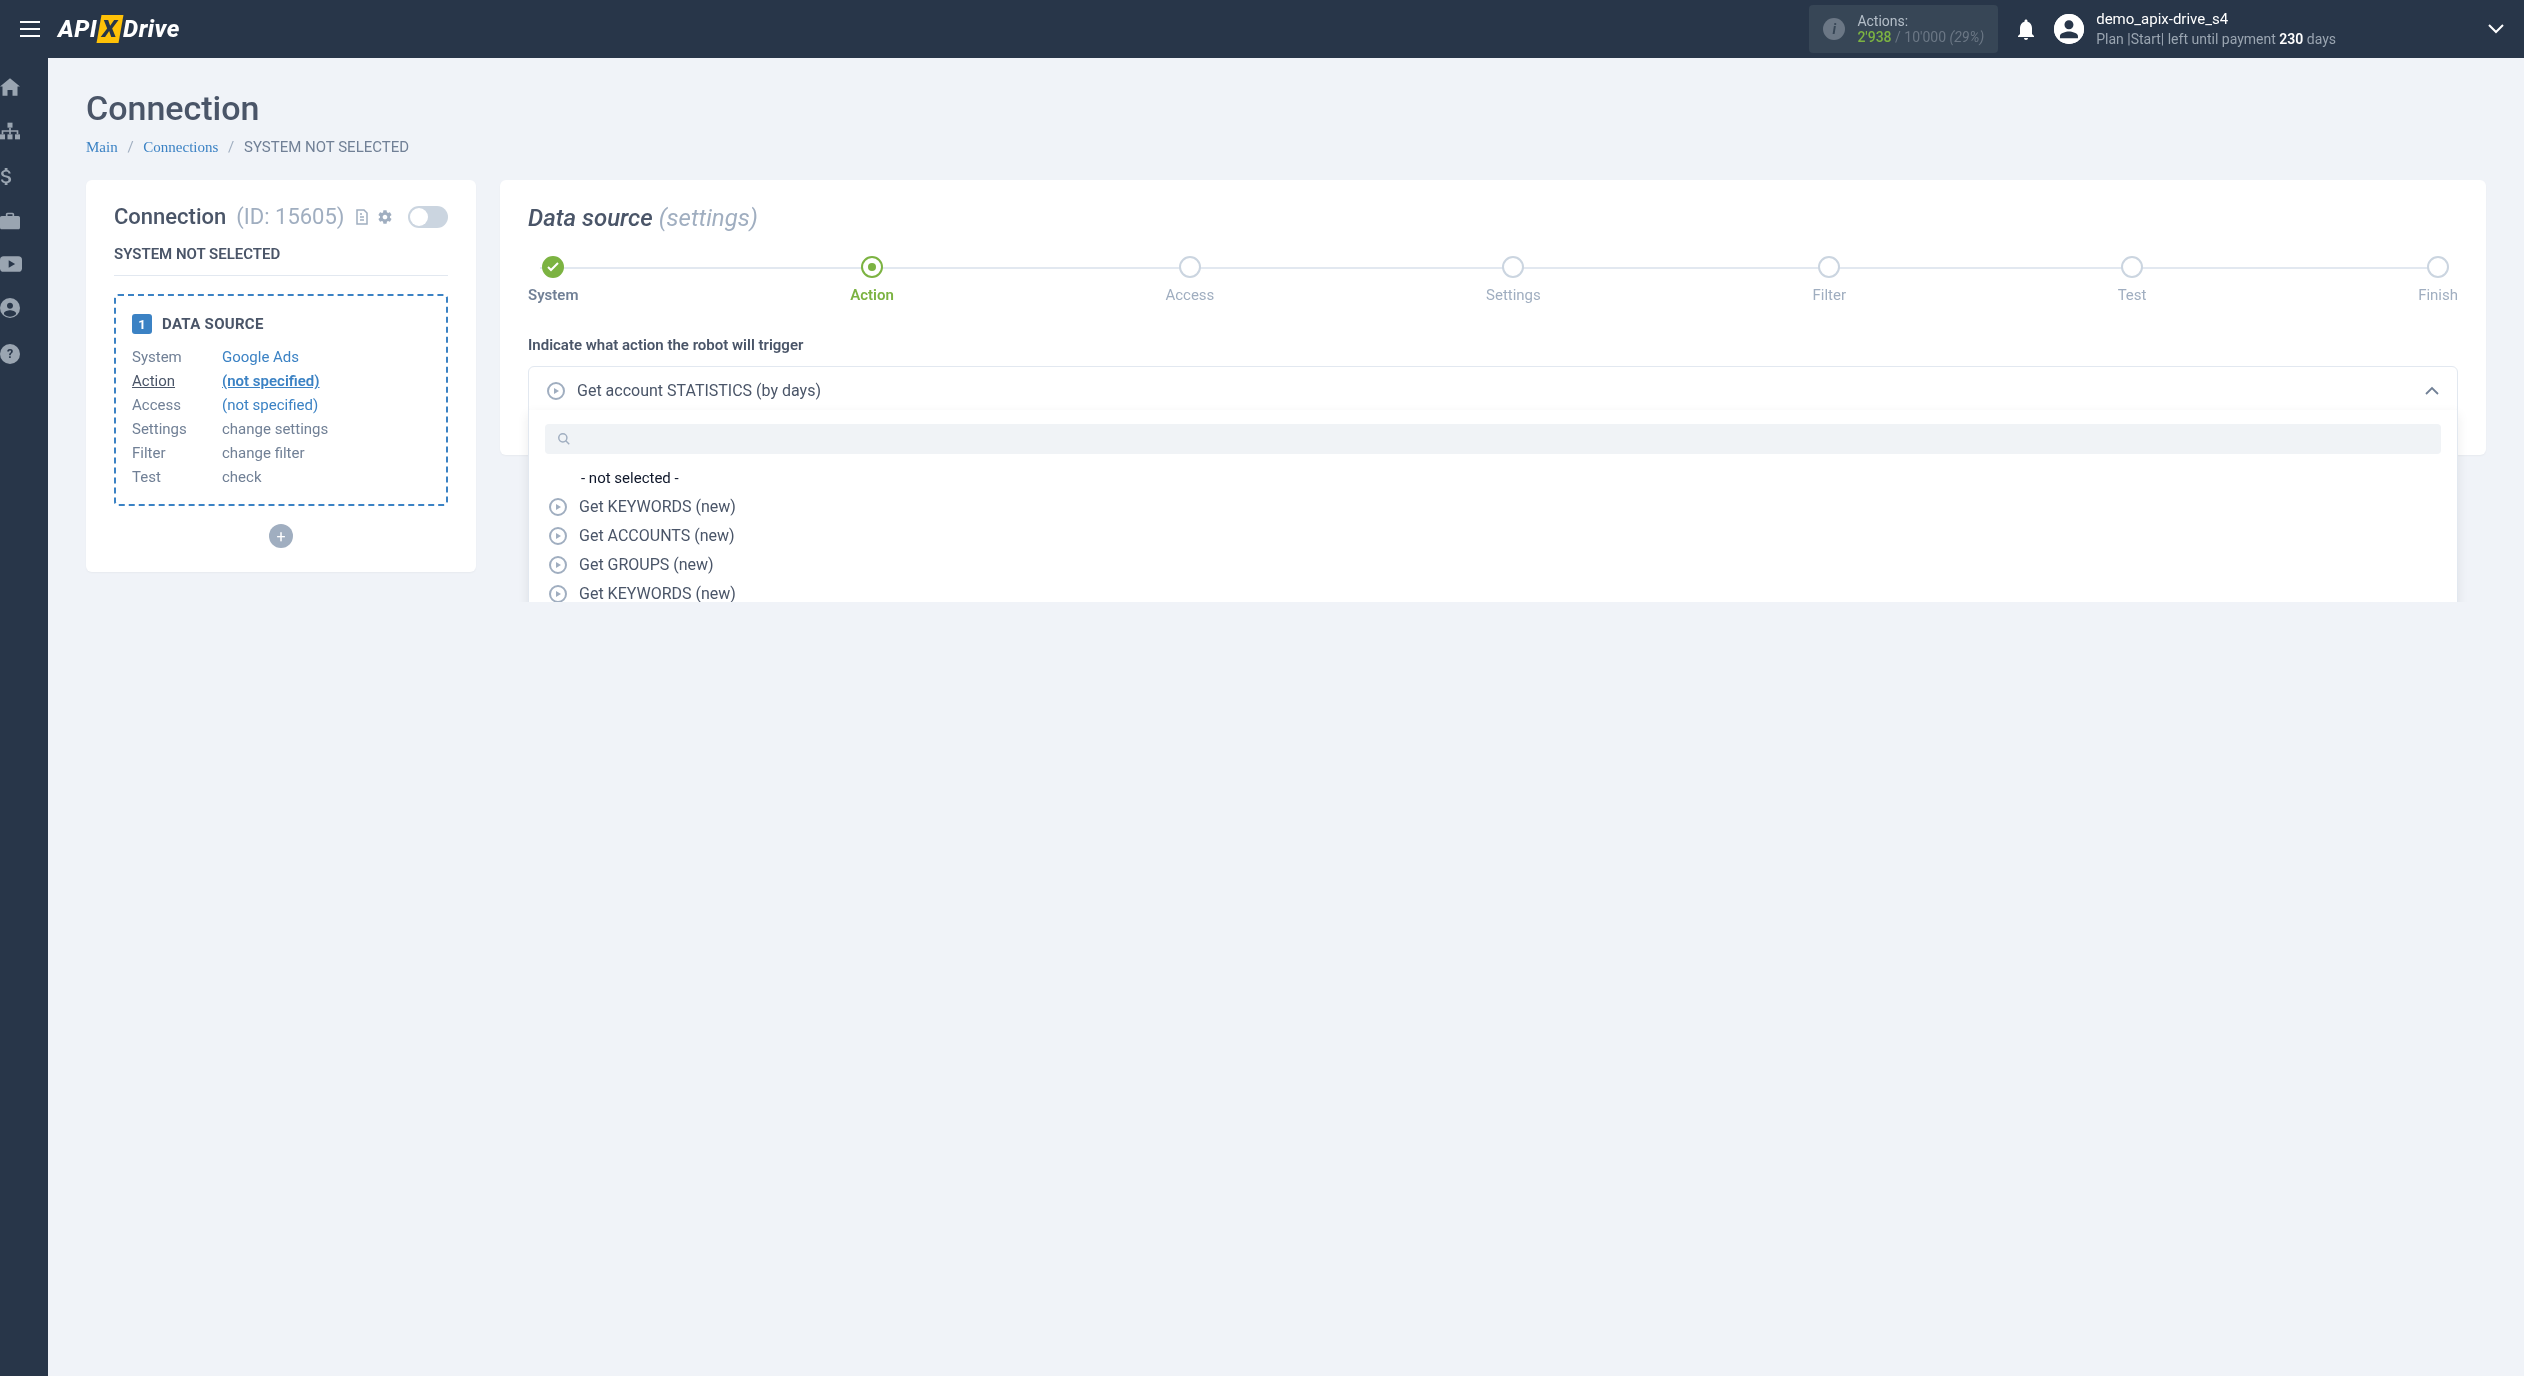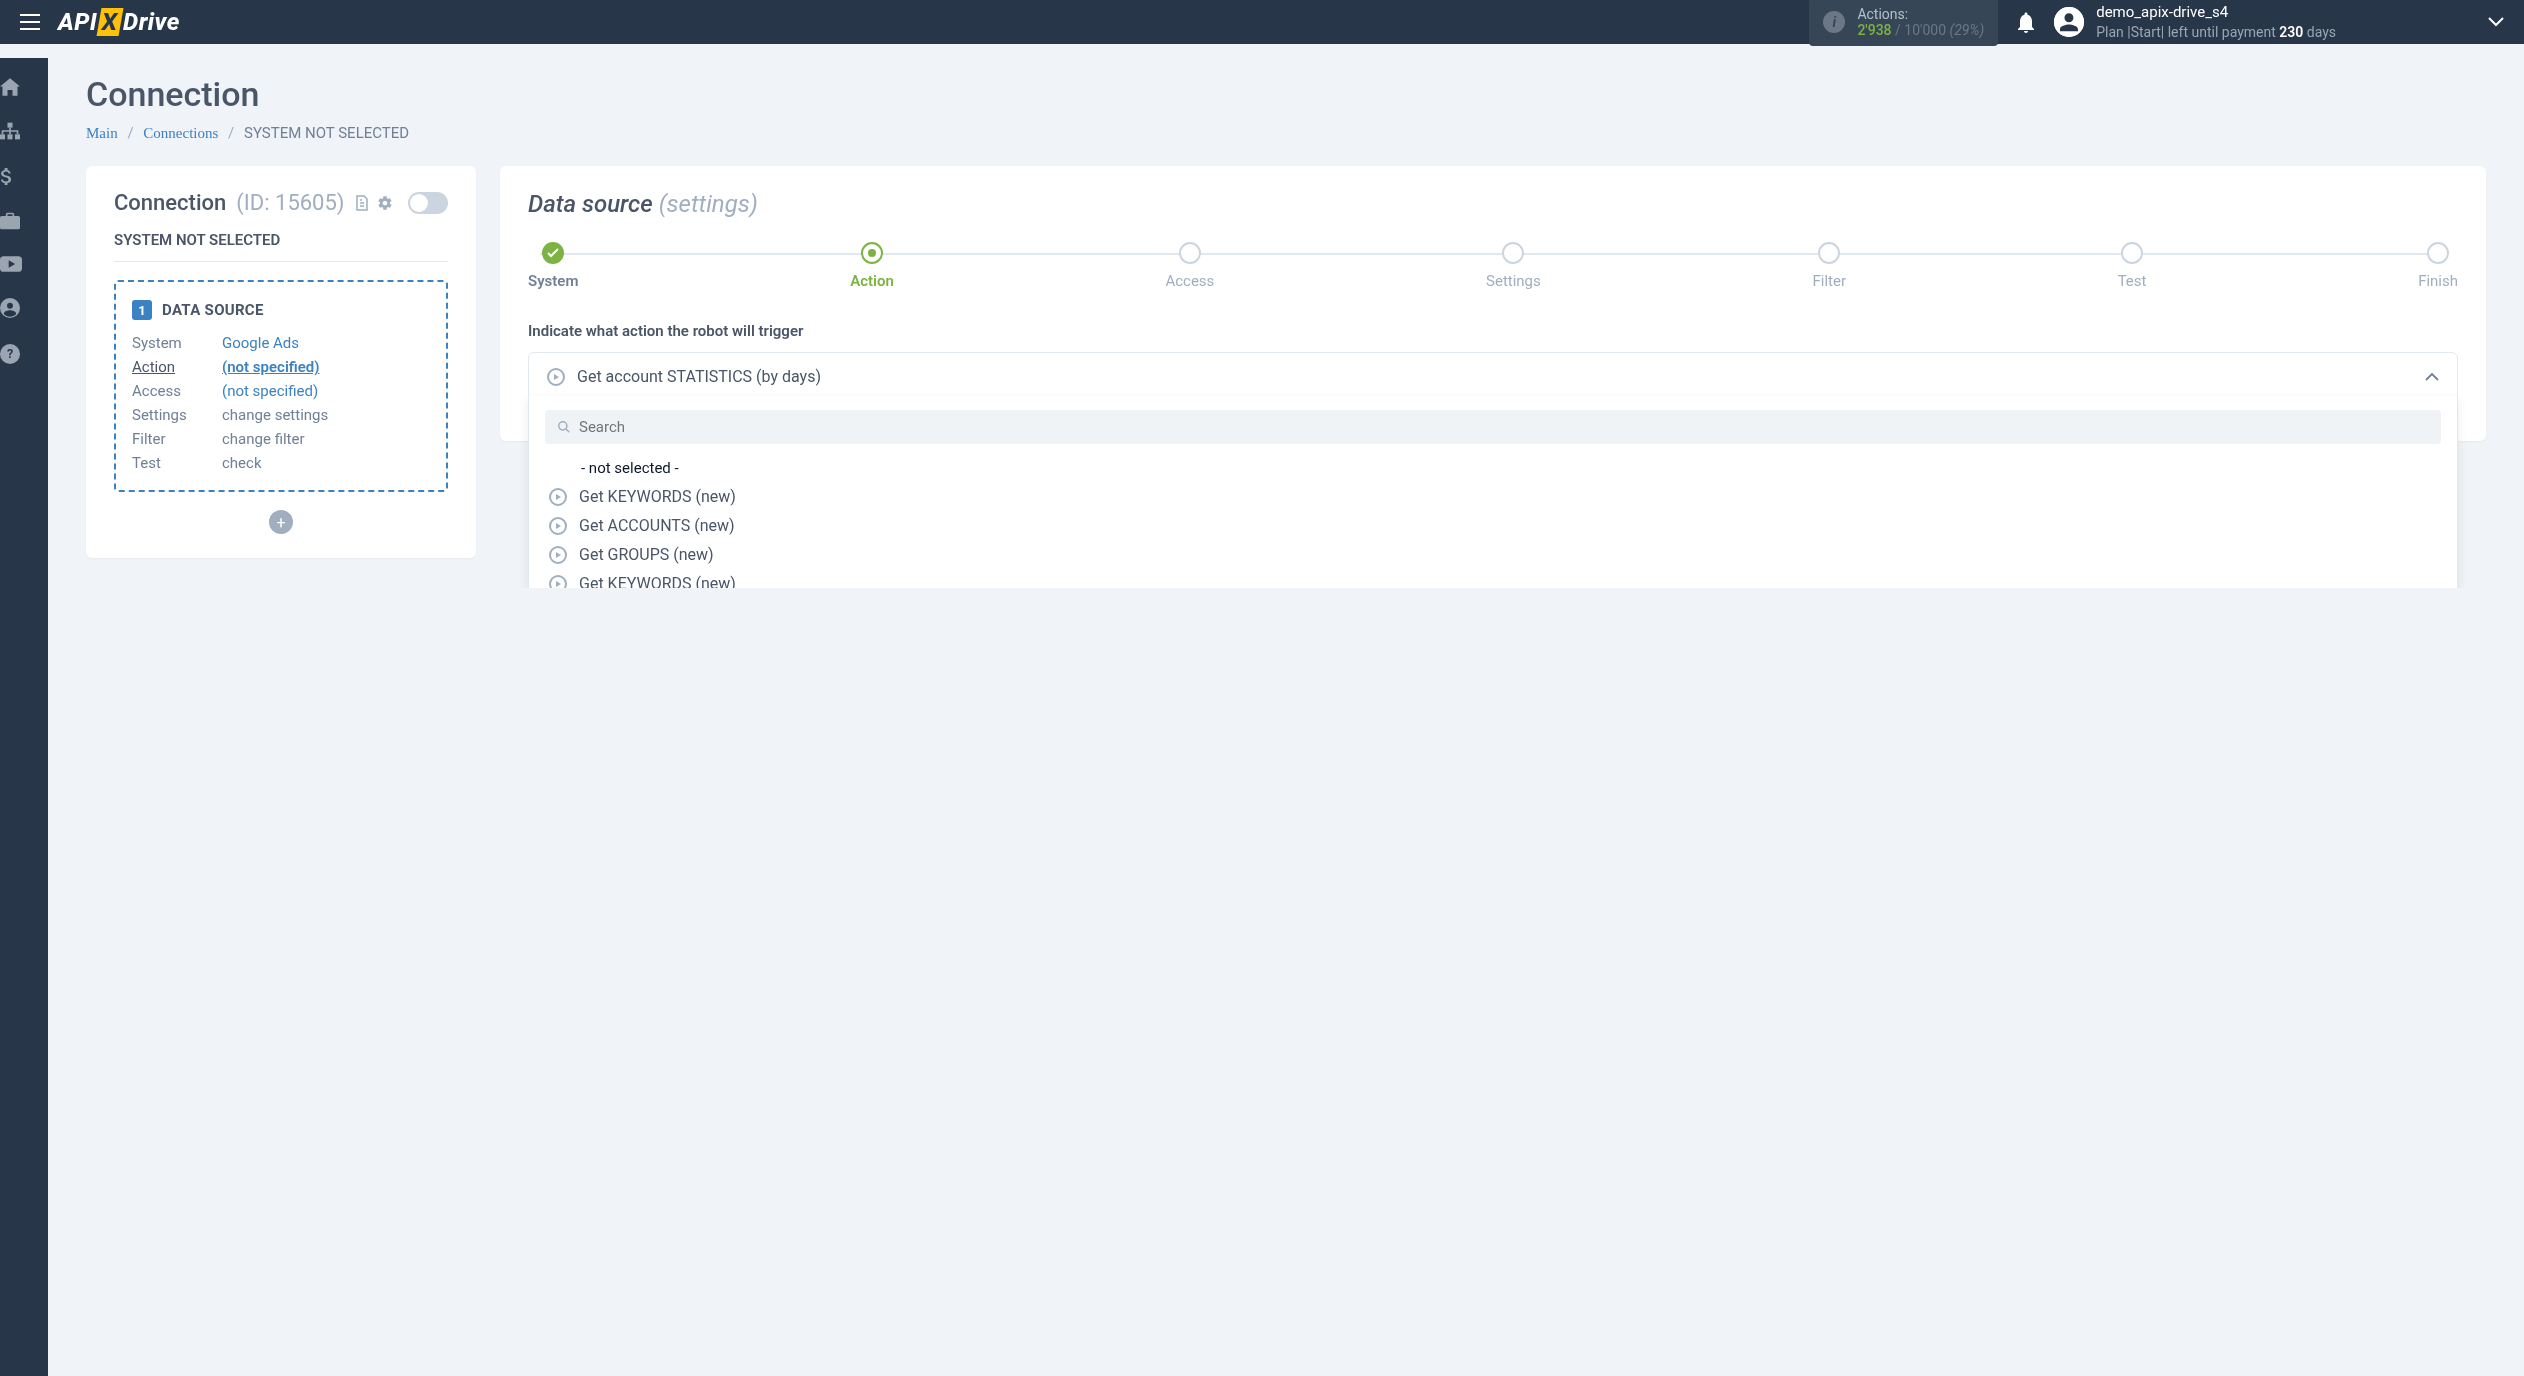--- a/index.html
+++ b/index.html
@@ -1,19 +1,19 @@
 <!DOCTYPE html>
 <html><head>
 <meta charset="utf-8">
 <style>
 * { margin: 0; padding: 0; box-sizing: border-box; font-family: -apple-system, BlinkMacSystemFont, "Segoe UI", Roboto, "Helvetica Neue", Arial, sans-serif; }
 body { background: #f0f3f8; color: #4a5568; overflow-x: hidden; }
 
 
-.header { background: #283649; height: 44px; display: flex; align-items: center; padding: 0 20px; position: relative; }
+.header { background: #283649; height: 58px; display: flex; align-items: center; padding: 0 20px; position: relative; }
 .hamburger { color: #fff; font-size: 22px; margin-right: 18px; cursor: pointer; }
 .logo { display: flex; align-items: center; font-weight: 700; font-size: 24px; color: #fff; letter-spacing: 0.5px; }
 .logo-x { color: #283649; background: #ffc107; transform: skewX(-10deg); display: inline-block; padding: 0 3px; margin: 0 2px; font-weight: 800; }
 .logo-api { font-style: italic; font-weight: 800; }
 .logo-drive { font-style: italic; font-weight: 800; }
 .header-right { margin-left: auto; display: flex; align-items: center; gap: 18px; }
 .actions-badge { background: #374656; border-radius: 4px; padding: 8px 14px; display: flex; align-items: center; gap: 12px; }
 .actions-badge .info-icon { background: #6b7785; color: #374656; width: 22px; height: 22px; border-radius: 50%; display: flex; align-items: center; justify-content: center; font-weight: 700; font-style: italic; font-size: 14px; }
 .actions-text { font-size: 14px; }
 .actions-label { color: #b5bfc9; }
@@ -308,21 +308,20 @@
           </span>
         </div>
         <div class="dropdown">
           <div class="search-wrap">
             <span class="search-icon">
               <svg width="14" height="14" viewBox="0 0 24 24" fill="none" stroke="#a0aec0" stroke-width="2.5">
                   <circle cx="10" cy="10" r="7"></circle>
                   <path d="M21 21l-6-6"></path>
                 </svg>
             </span>
-            <input type="text" placeholder="Search" style="">
           </div>
           <div class="dd-scroll" id="dd-list">
               <div class="dd-item placeholder">- not selected -</div>
               <div class="dd-item">
                 <span class="play-icon"></span>
                 <span>Get KEYWORDS (new)</span>
               </div>
               <div class="dd-item">
                 <span class="play-icon"></span>
                 <span>Get ACCOUNTS (new)</span>

